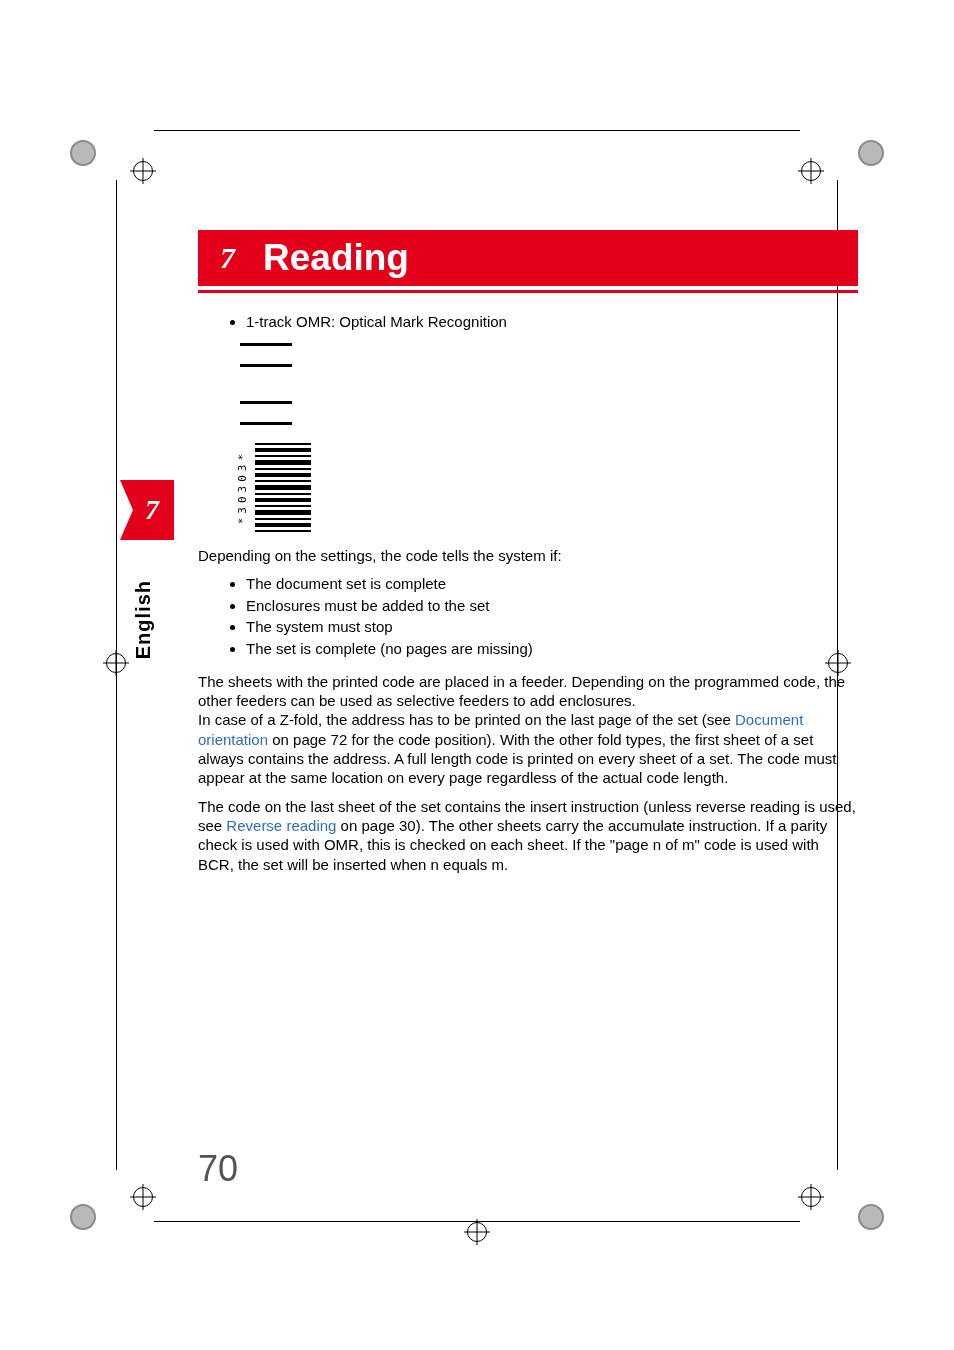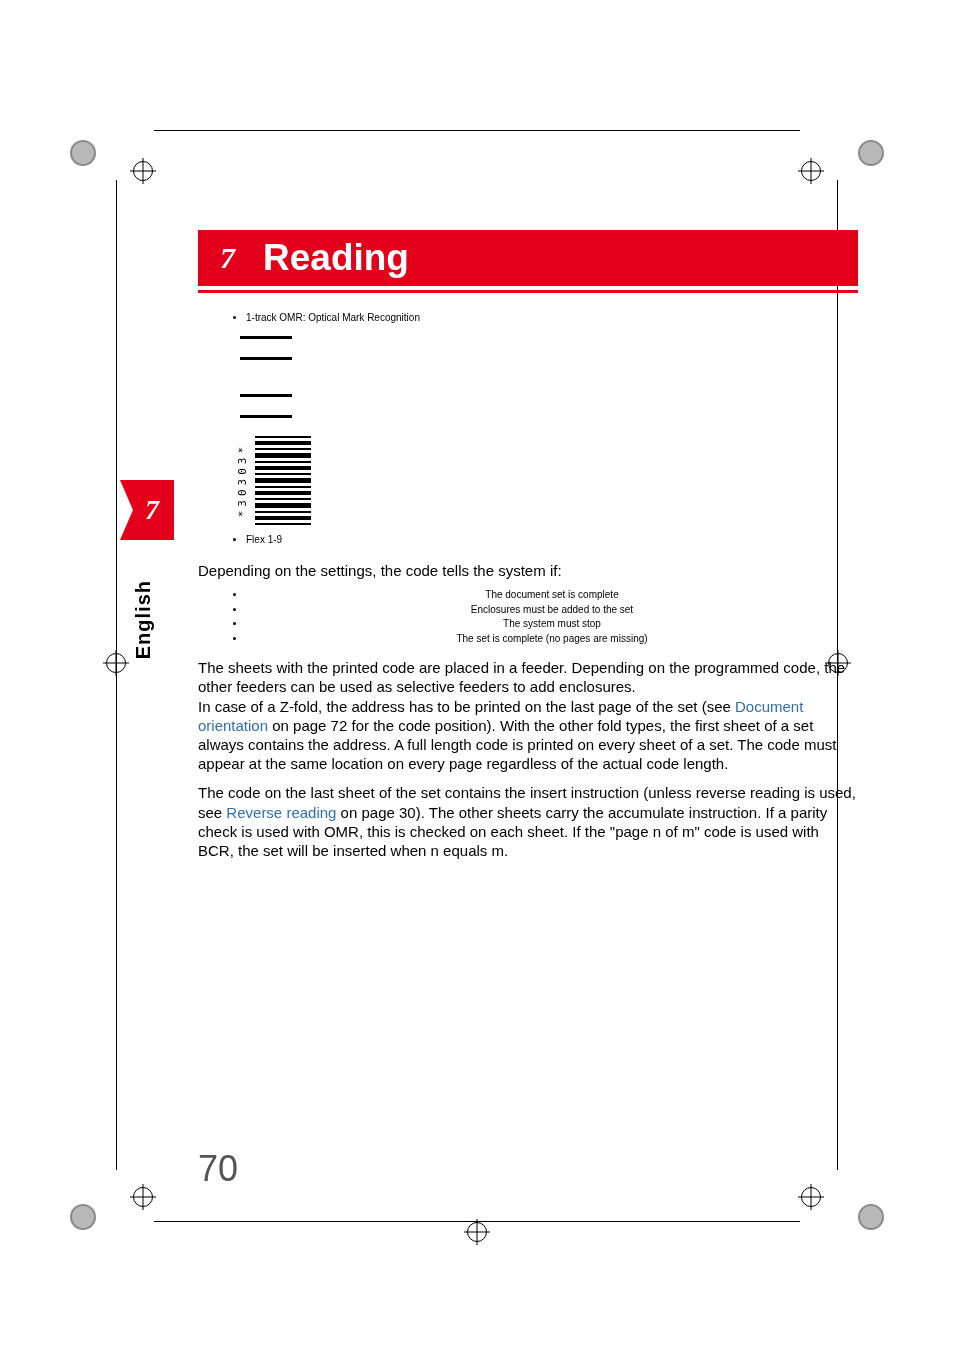--- a/index.html
+++ b/index.html
@@ -42,23 +42,23 @@
   .content { position: absolute; left: 198px; top: 230px; width: 660px; }
 
   .chapter-bar { background: #e2001a; color: #fff; height: 56px; display: flex; align-items: center; gap: 28px; padding: 0 22px; }
   .chapter-num { font-family: "Comic Sans MS", "Segoe Script", cursive; font-size: 30px; font-weight: bold; font-style: italic; }
   .chapter-title { font-size: 37px; font-weight: bold; }
 
   .h-intro { color: #e2001a; font-size: 22px; font-weight: bold; margin-top: 28px; }
   .h-rule { height: 3px; background: #e2001a; margin-top: 4px; margin-bottom: 18px; }
 
   .para { font-size: 15px; line-height: 1.28; margin-bottom: 8px; }
-  .bullets { list-style: disc; padding-left: 48px; font-size: 10px; line-height: 1.45; }
+  .bullets { list-style: disc; padding-left: 48px; font-size: 15px; line-height: 1.45; }
   .bullets > li { margin-bottom: 2px; }
-  .bullets.tight > li { margin-bottom: 0; text-align: center; }
+  .bullets.tight > li { margin-bottom: 0; }
 
   .omr-mark { margin: 10px 0 12px 42px; }
   .omr-mark div { width: 52px; height: 3px; background: #000; margin-bottom: 18px; }
   .omr-mark div:nth-child(2) { margin-bottom: 34px; }
 
   .barcode { margin: 8px 0 8px 38px; display: flex; align-items: center; gap: 6px; }
   .bc-label { font-size: 11px; letter-spacing: 4px; writing-mode: vertical-rl; transform: rotate(180deg); font-family: monospace; }
   .bc-bars { display: flex; flex-direction: column; gap: 3px; }
   .bc-bars span { display: block; width: 56px; background: #000; }
 
@@ -156,23 +156,20 @@
           <span style="height:5px"></span>
           <span style="height:2px"></span>
         <span style="height:4px"></span>
           <span style="height:2px"></span>
           <span style="height:5px"></span>
         <span style="height:2px"></span>
           <span style="height:4px"></span>
           <span style="height:2px"></span>
       </div>
     </div>
-    <ul class="bullets">
-      <li>Flex 1-9</li>
-    </ul>
 
     <p class="para" style="margin-top:14px">Depending on the settings, the code tells the system if:</p>
     <ul class="bullets tight">
       <li>The document set is complete</li>
       <li>Enclosures must be added to the set</li>
       <li>The system must stop</li>
       <li>The set is complete (no pages are missing)</li>
     </ul>
 
     <p class="para" style="margin-top:12px">

